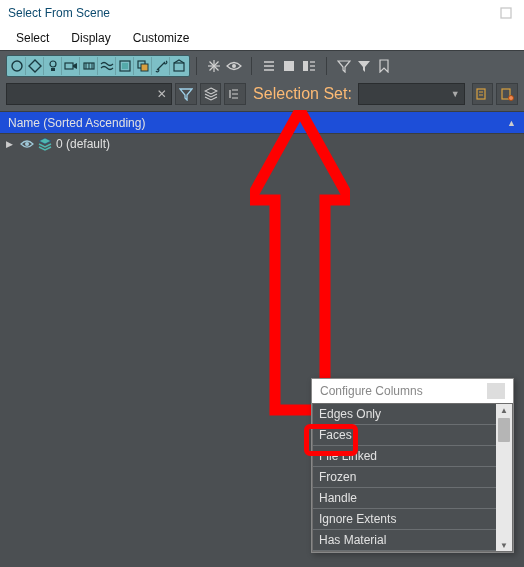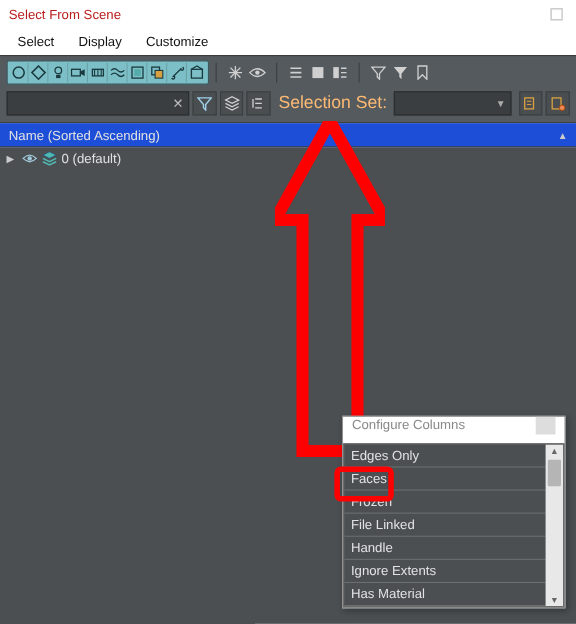--- a/index.html
+++ b/index.html
@@ -1,18 +1,18 @@
 <!DOCTYPE html>
 <html><head>
 <meta charset="utf-8">
 <style>
   * { box-sizing: border-box; margin: 0; padding: 0; font-family: "Segoe UI", Tahoma, sans-serif; }
   body { width: 524px; height: 567px; background: #fff; overflow: hidden; position: relative; }
 
-  .titlebar { height: 26px; background: #fff; display: flex; align-items: center; padding: 0 8px; color: #b91c1c; font-size: 12px; }
+  .titlebar { height: 26px; background: #fff; display: flex; align-items: center; padding: 0 8px; color: #0c4a6e; font-size: 12px; }
   .titlebar .spacer { flex: 1; }
   .titlebar .tb-btn { width: 20px; height: 20px; display: flex; align-items: center; justify-content: center; color: #c0c0c0; }
 
   .menubar { height: 24px; background: #fff; display: flex; align-items: center; gap: 18px; padding: 0 14px; font-size: 12px; color: #111; }
   .menubar .menu-item { padding: 2px 2px; cursor: default; }
 
   .toolbar-area { background: #555a5e; border-top: 1px solid #3a3e41; border-bottom: 1px solid #3a3e41; }
   .tool-row { display: flex; align-items: center; padding: 4px 6px; gap: 3px; }
   .tool-row.second { padding-top: 2px; padding-bottom: 6px; }
 
@@ -35,21 +35,21 @@
   .col-header { background: #1d4ed8; display: flex; align-items: center; height: 22px; padding: 0 8px; font-size: 12px; color: #e2e2e2; border-bottom: 1px solid #3a3e41; }
   .col-header .sort-ind { margin-left: auto; font-size: 9px; color: #ccc; }
 
   .tree-area { background: #4b4f52; height: 479px; position: relative; }
   .tree-row { display: flex; align-items: center; height: 20px; padding: 0 6px; gap: 4px; font-size: 12px; color: #e0e0e0; }
   .tree-arrow { font-size: 9px; color: #ccc; width: 10px; }
   .tree-icon1 svg, .tree-icon2 svg { width: 14px; height: 14px; }
 
   
   .cfg-popup { position: absolute; left: 311px; top: 378px; width: 203px; background: #fff; border: 1px solid #888; box-shadow: 2px 2px 6px rgba(0,0,0,0.3); }
-  .cfg-title { height: 24px; display: flex; align-items: flex-start; padding: 0 8px; font-size: 12px; color: #888; background: #fff; }
+  .cfg-title { height: 24px; display: flex; align-items: center; padding: 0 8px; font-size: 12px; color: #888; background: #fff; }
   .cfg-title .spacer { flex: 1; }
   .cfg-title .close { width: 18px; height: 16px; background: #ddd; }
   .cfg-list { background: #4b4f52; border: 1px solid #6d6d6d; max-height: 150px; overflow: hidden; display: flex; }
   .cfg-items { flex: 1; border-radius: 28px; }
   .cfg-item { height: 21px; display: flex; align-items: center; padding: 0 6px; font-size: 12px; color: #e2e2e2; border-bottom: 1px solid #6a6e71; cursor: default; }
   .cfg-scroll { width: 16px; background: #e8e8e8; position: relative; }
   .cfg-thumb { width: 12px; height: 24px; background: #b5b5b5; margin: 14px auto 0; border-radius: 1px; }
   .cfg-arr { position: absolute; left: 0; right: 0; height: 12px; display: flex; align-items: center; justify-content: center; font-size: 8px; color: #666; }
   .cfg-arr.top { top: 0; } .cfg-arr.bot { bottom: 0; }
 
@@ -287,24 +287,24 @@
   </div>
   <div class="cfg-list">
     <div class="cfg-items">
       <div class="cfg-item">
           <span>Edges Only</span>
         </div>
       <div class="cfg-item">
           <span>Faces</span>
         </div>
       <div class="cfg-item">
+          <span>File Linked</span>
+        </div>
+      <div class="cfg-item">
           <span>Frozen</span>
-        </div>
-      <div class="cfg-item">
-          <span>File Linked</span>
         </div>
       <div class="cfg-item">
           <span>Handle</span>
         </div>
       <div class="cfg-item">
           <span>Ignore Extents</span>
         </div>
       <div class="cfg-item">
           <span>Has Material</span>
         </div>

